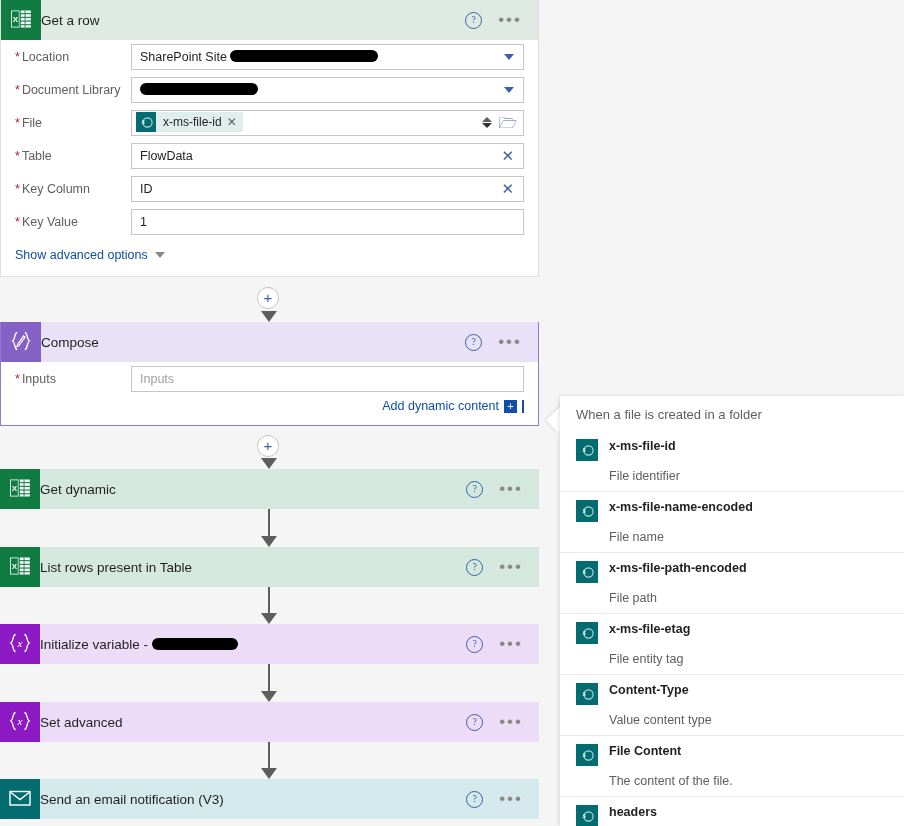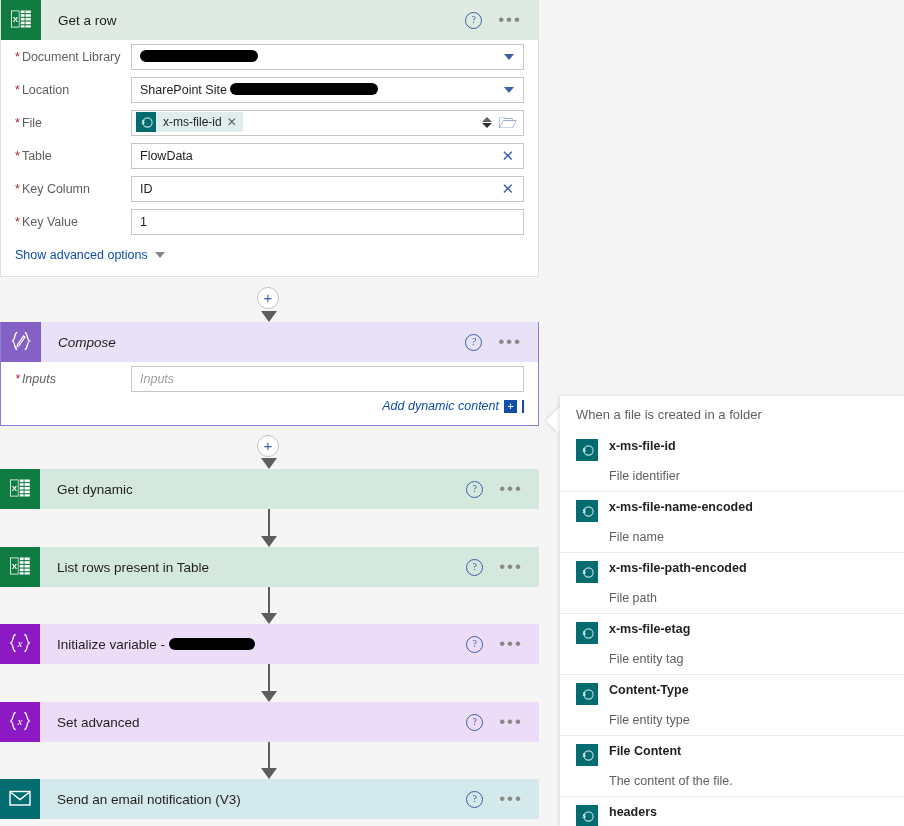--- a/index.html
+++ b/index.html
@@ -18,33 +18,33 @@
     position:absolute;left:0;top:0;width:545px;height:826px;
     background:#f5f5f5;
   }
 
   .card{
     position:absolute;left:0;width:539px;
     background:#ffffff;
     box-sizing:border-box;
   }
   .card.expanded{border:1px solid #e1dfdd;border-top:none;}
-  .card.selected{border:1px solid #8a7dd6;border-top:none;font-style:italic;}
+  .card.selected{border:1px solid #8a7dd6;border-top:none;}
 
   .card-header{
     height:40px;display:flex;align-items:center;
     box-sizing:border-box;position:relative;
   }
   .card-icon{
     width:40px;height:40px;flex:0 0 40px;
     display:flex;align-items:center;justify-content:center;
     color:#ffffff;
   }
   .card-title{
-    margin-left:17px;font-size:13.5px;color:#201f1e;
+    margin-left:0;font-size:13.5px;color:#201f1e;
     white-space:nowrap;overflow:hidden;
   }
   .hdr-actions{
     margin-left:auto;display:flex;align-items:center;gap:16px;
     padding-right:16px;
   }
   .help-ic{
     width:15px;height:15px;border:1px solid #3b5fa8;border-radius:50%;
     color:#3b5fa8;font-size:10px;line-height:13px;text-align:center;
     font-family:"Liberation Serif",serif;
@@ -198,30 +198,30 @@
             </svg></span>
         </div>
         <div class="card-title">Get a row</div>
         <div class="hdr-actions">
           <span class="help-ic">?</span>
           <span class="dots">•••</span>
         </div>
       </div>
       <div class="card-body">
         <div class="frow">
+          <div class="flabel"><span class="req">*</span>Location</div>
+          <div class="fctrl">
+            <span class="val">SharePoint Site <span class="redact" style="width:148px"></span></span>
+            <span class="chev"></span>
+          </div>
+        </div>
+        <div class="frow">
           <div class="flabel"><span class="req">*</span>Document Library</div>
           <div class="fctrl">
             <span class="val"><span class="redact" style="width:118px"></span></span>
-            <span class="chev"></span>
-          </div>
-        </div>
-        <div class="frow">
-          <div class="flabel"><span class="req">*</span>Location</div>
-          <div class="fctrl">
-            <span class="val">SharePoint Site <span class="redact" style="width:148px"></span></span>
             <span class="chev"></span>
           </div>
         </div>
         <div class="frow">
           <div class="flabel"><span class="req">*</span>File</div>
           <div class="fctrl" style="padding-left:4px">
             <span class="val"><span class="token">
                 <span class="tok-ic">
                   <svg width="16" height="16" viewBox="0 0 16 16">
                     <circle cx="9.5" cy="8.5" r="4.6" fill="none" stroke="#fff" stroke-width="1.1" opacity=".75"></circle>
@@ -455,21 +455,21 @@
         </span>
         <span class="dc-txt"><span class="dc-name">x-ms-file-etag</span><div class="dc-desc">File entity tag</div></span>
       </div>
       <div class="dc-item">
         <span class="sp-ic">
           <svg width="16" height="16" viewBox="0 0 16 16">
             <circle cx="9.5" cy="8.5" r="4.6" fill="none" stroke="#fff" stroke-width="1.1" opacity=".75"></circle>
             <text x="5.2" y="9.6" font-size="8" fill="#fff" font-style="italic" font-weight="bold" text-anchor="middle" font-family="Liberation Serif, serif">s</text>
           </svg>
         </span>
-        <span class="dc-txt"><span class="dc-name">Content-Type</span><div class="dc-desc">File entity type</div></span>
+        <span class="dc-txt"><span class="dc-name">Content-Type</span><div class="dc-desc">Value content type</div></span>
       </div>
       <div class="dc-item">
         <span class="sp-ic">
           <svg width="16" height="16" viewBox="0 0 16 16">
             <circle cx="9.5" cy="8.5" r="4.6" fill="none" stroke="#fff" stroke-width="1.1" opacity=".75"></circle>
             <text x="5.2" y="9.6" font-size="8" fill="#fff" font-style="italic" font-weight="bold" text-anchor="middle" font-family="Liberation Serif, serif">s</text>
           </svg>
         </span>
         <span class="dc-txt"><span class="dc-name">File Content</span><div class="dc-desc">The content of the file.</div></span>
       </div>

